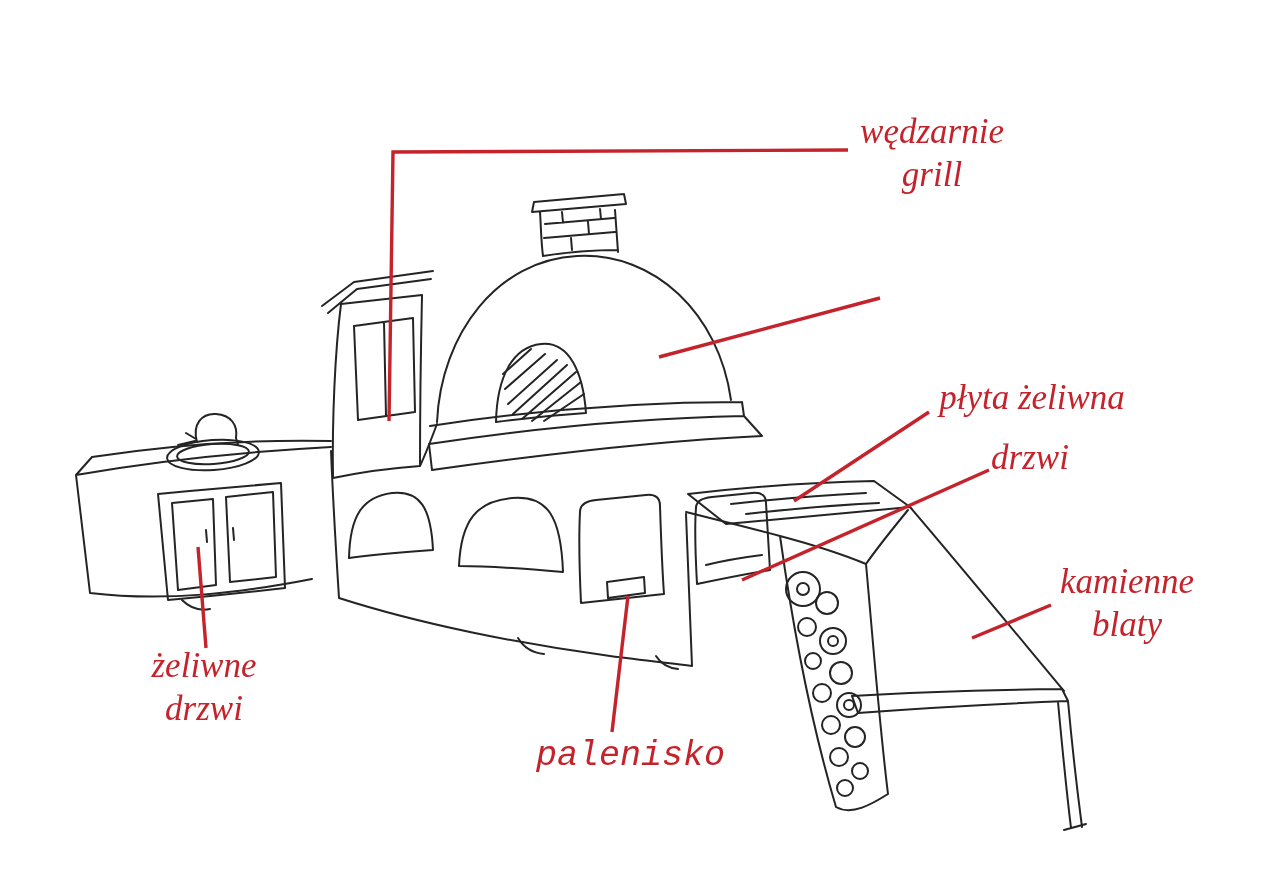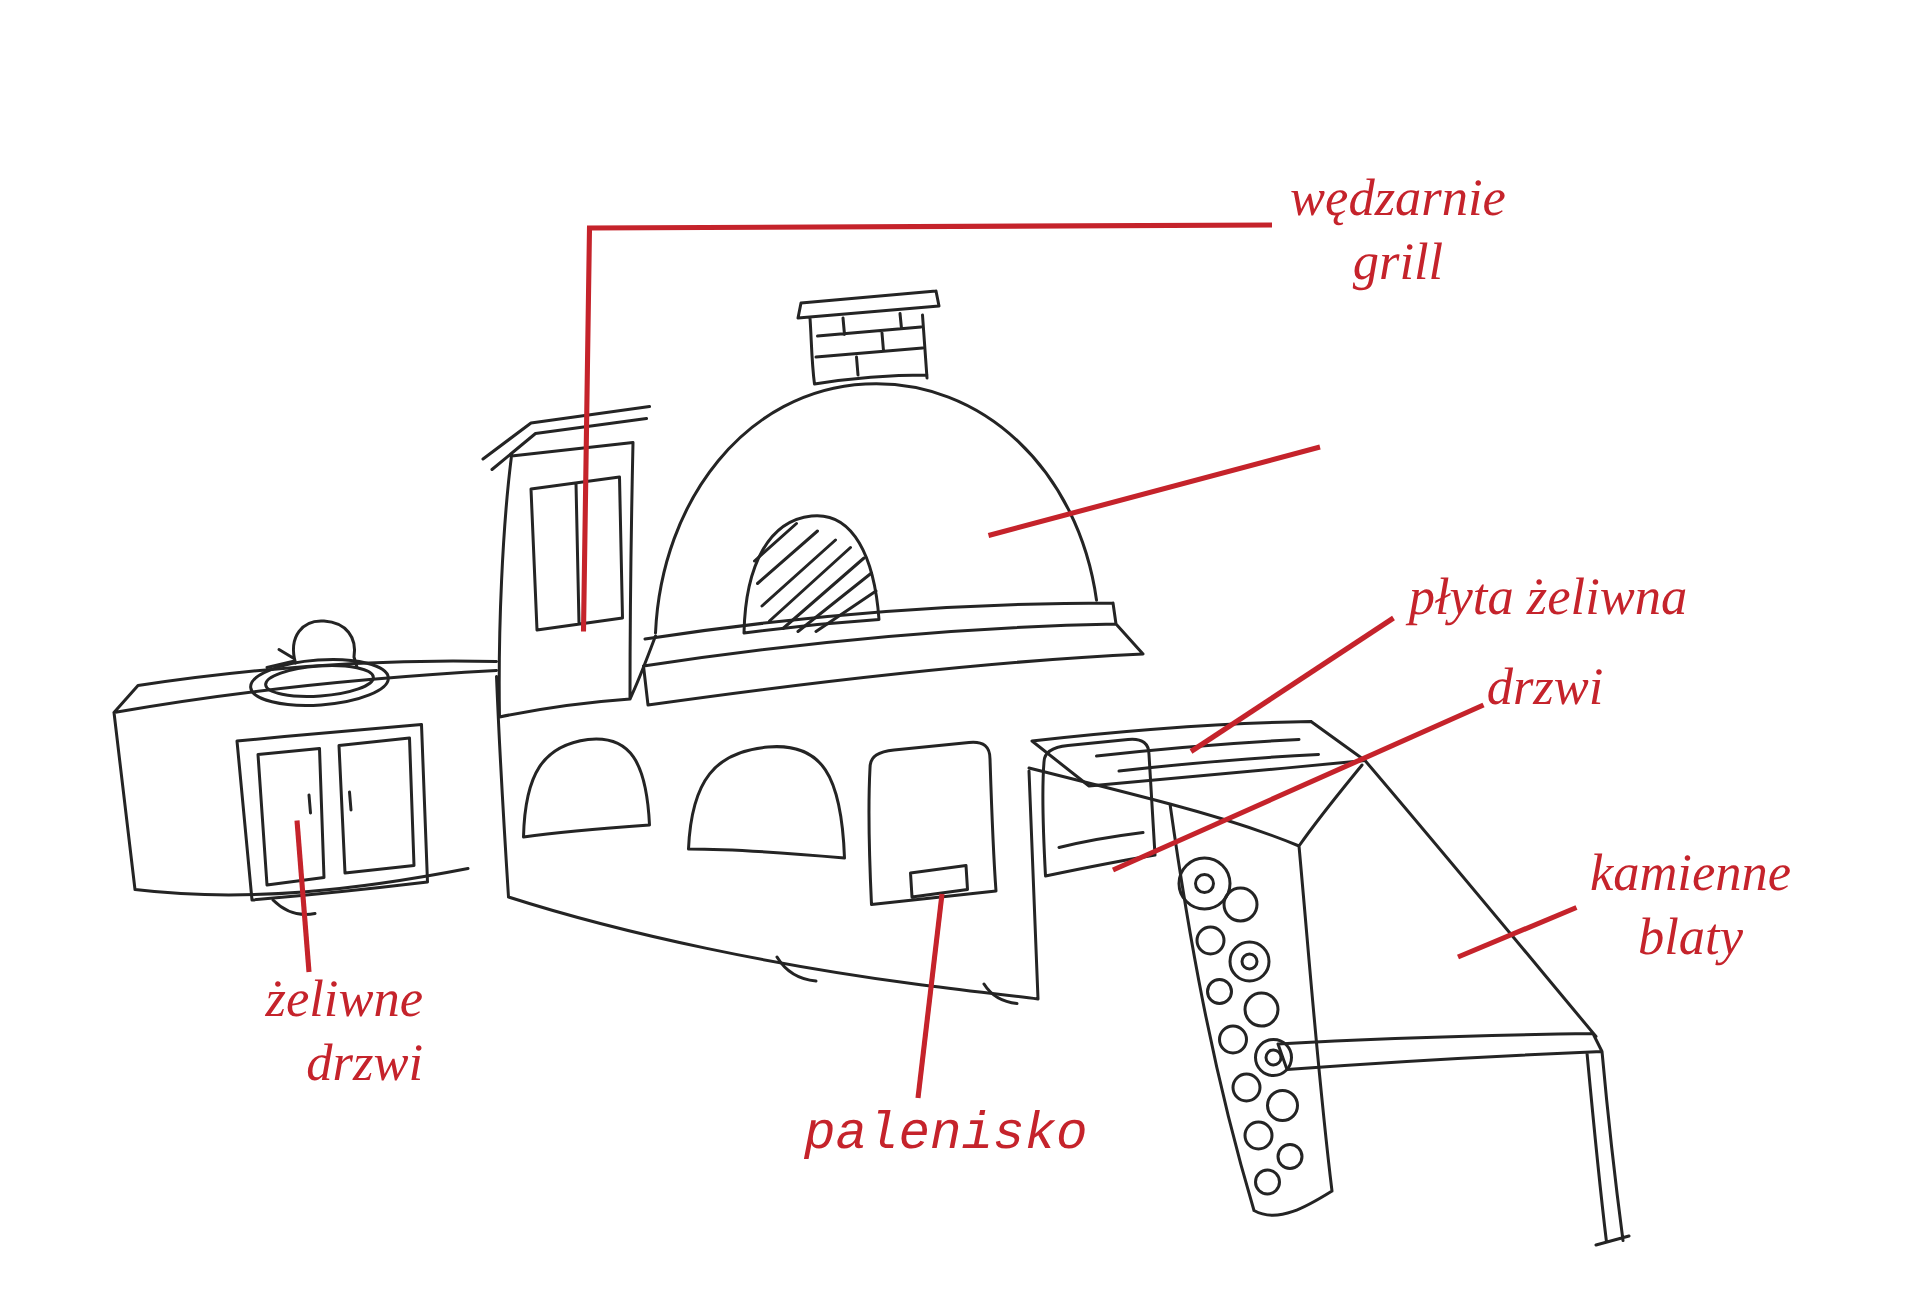--- a/index.html
+++ b/index.html
@@ -146,18 +146,18 @@
 grill</div>
 
 
   <div class="label" style="left:916px; top:336px; width:232px;">płyta żeliwna</div>
 
   <div class="label" style="left:978px; top:396px; width:104px;">drzwi</div>
 
   <div class="label" style="left:1034px; top:520px; width:186px;font-style:italic;">kamienne
 blaty</div>
 
-  <div class="label" style="left:126px; top:604px; width:156px;text-align:right;">żeliwne
+  <div class="label" style="left:126px; top:604px; width:156px;">żeliwne
 drzwi</div>
 
   <div class="label" style="left:536px; top:694px; width:164px;font-family:Liberation Mono, monospace;">palenisko</div>
 
 </div>
 
 </body></html>

